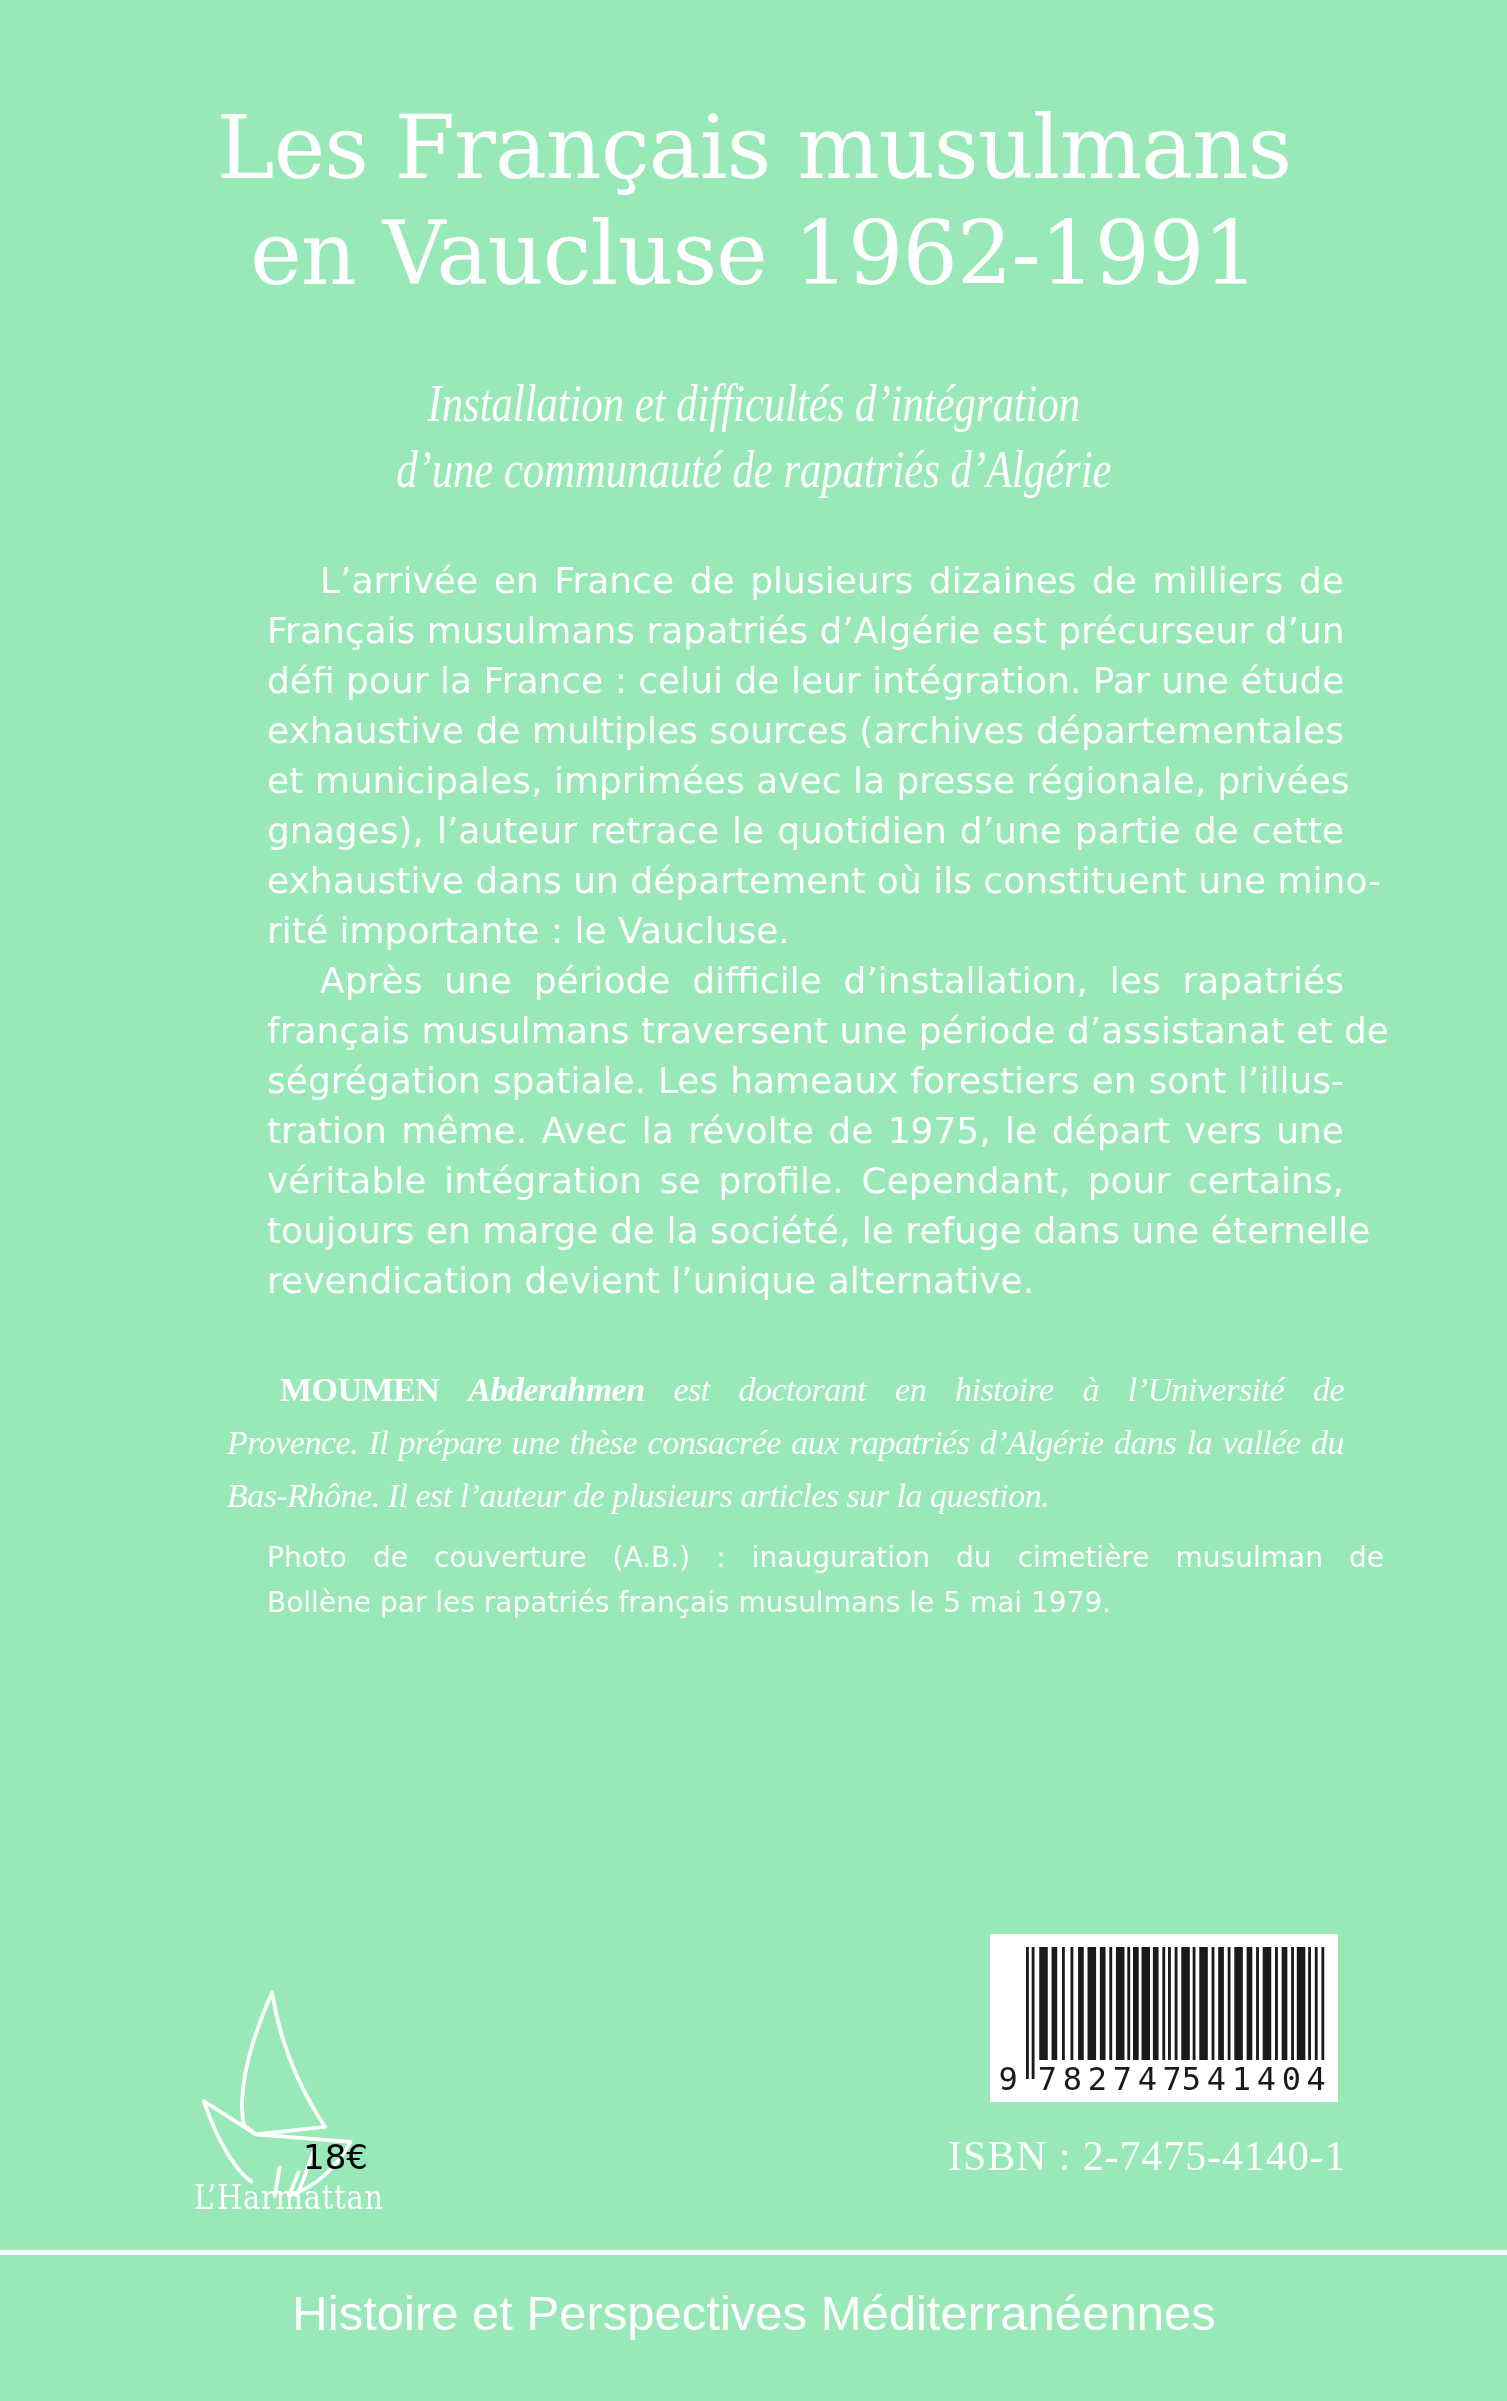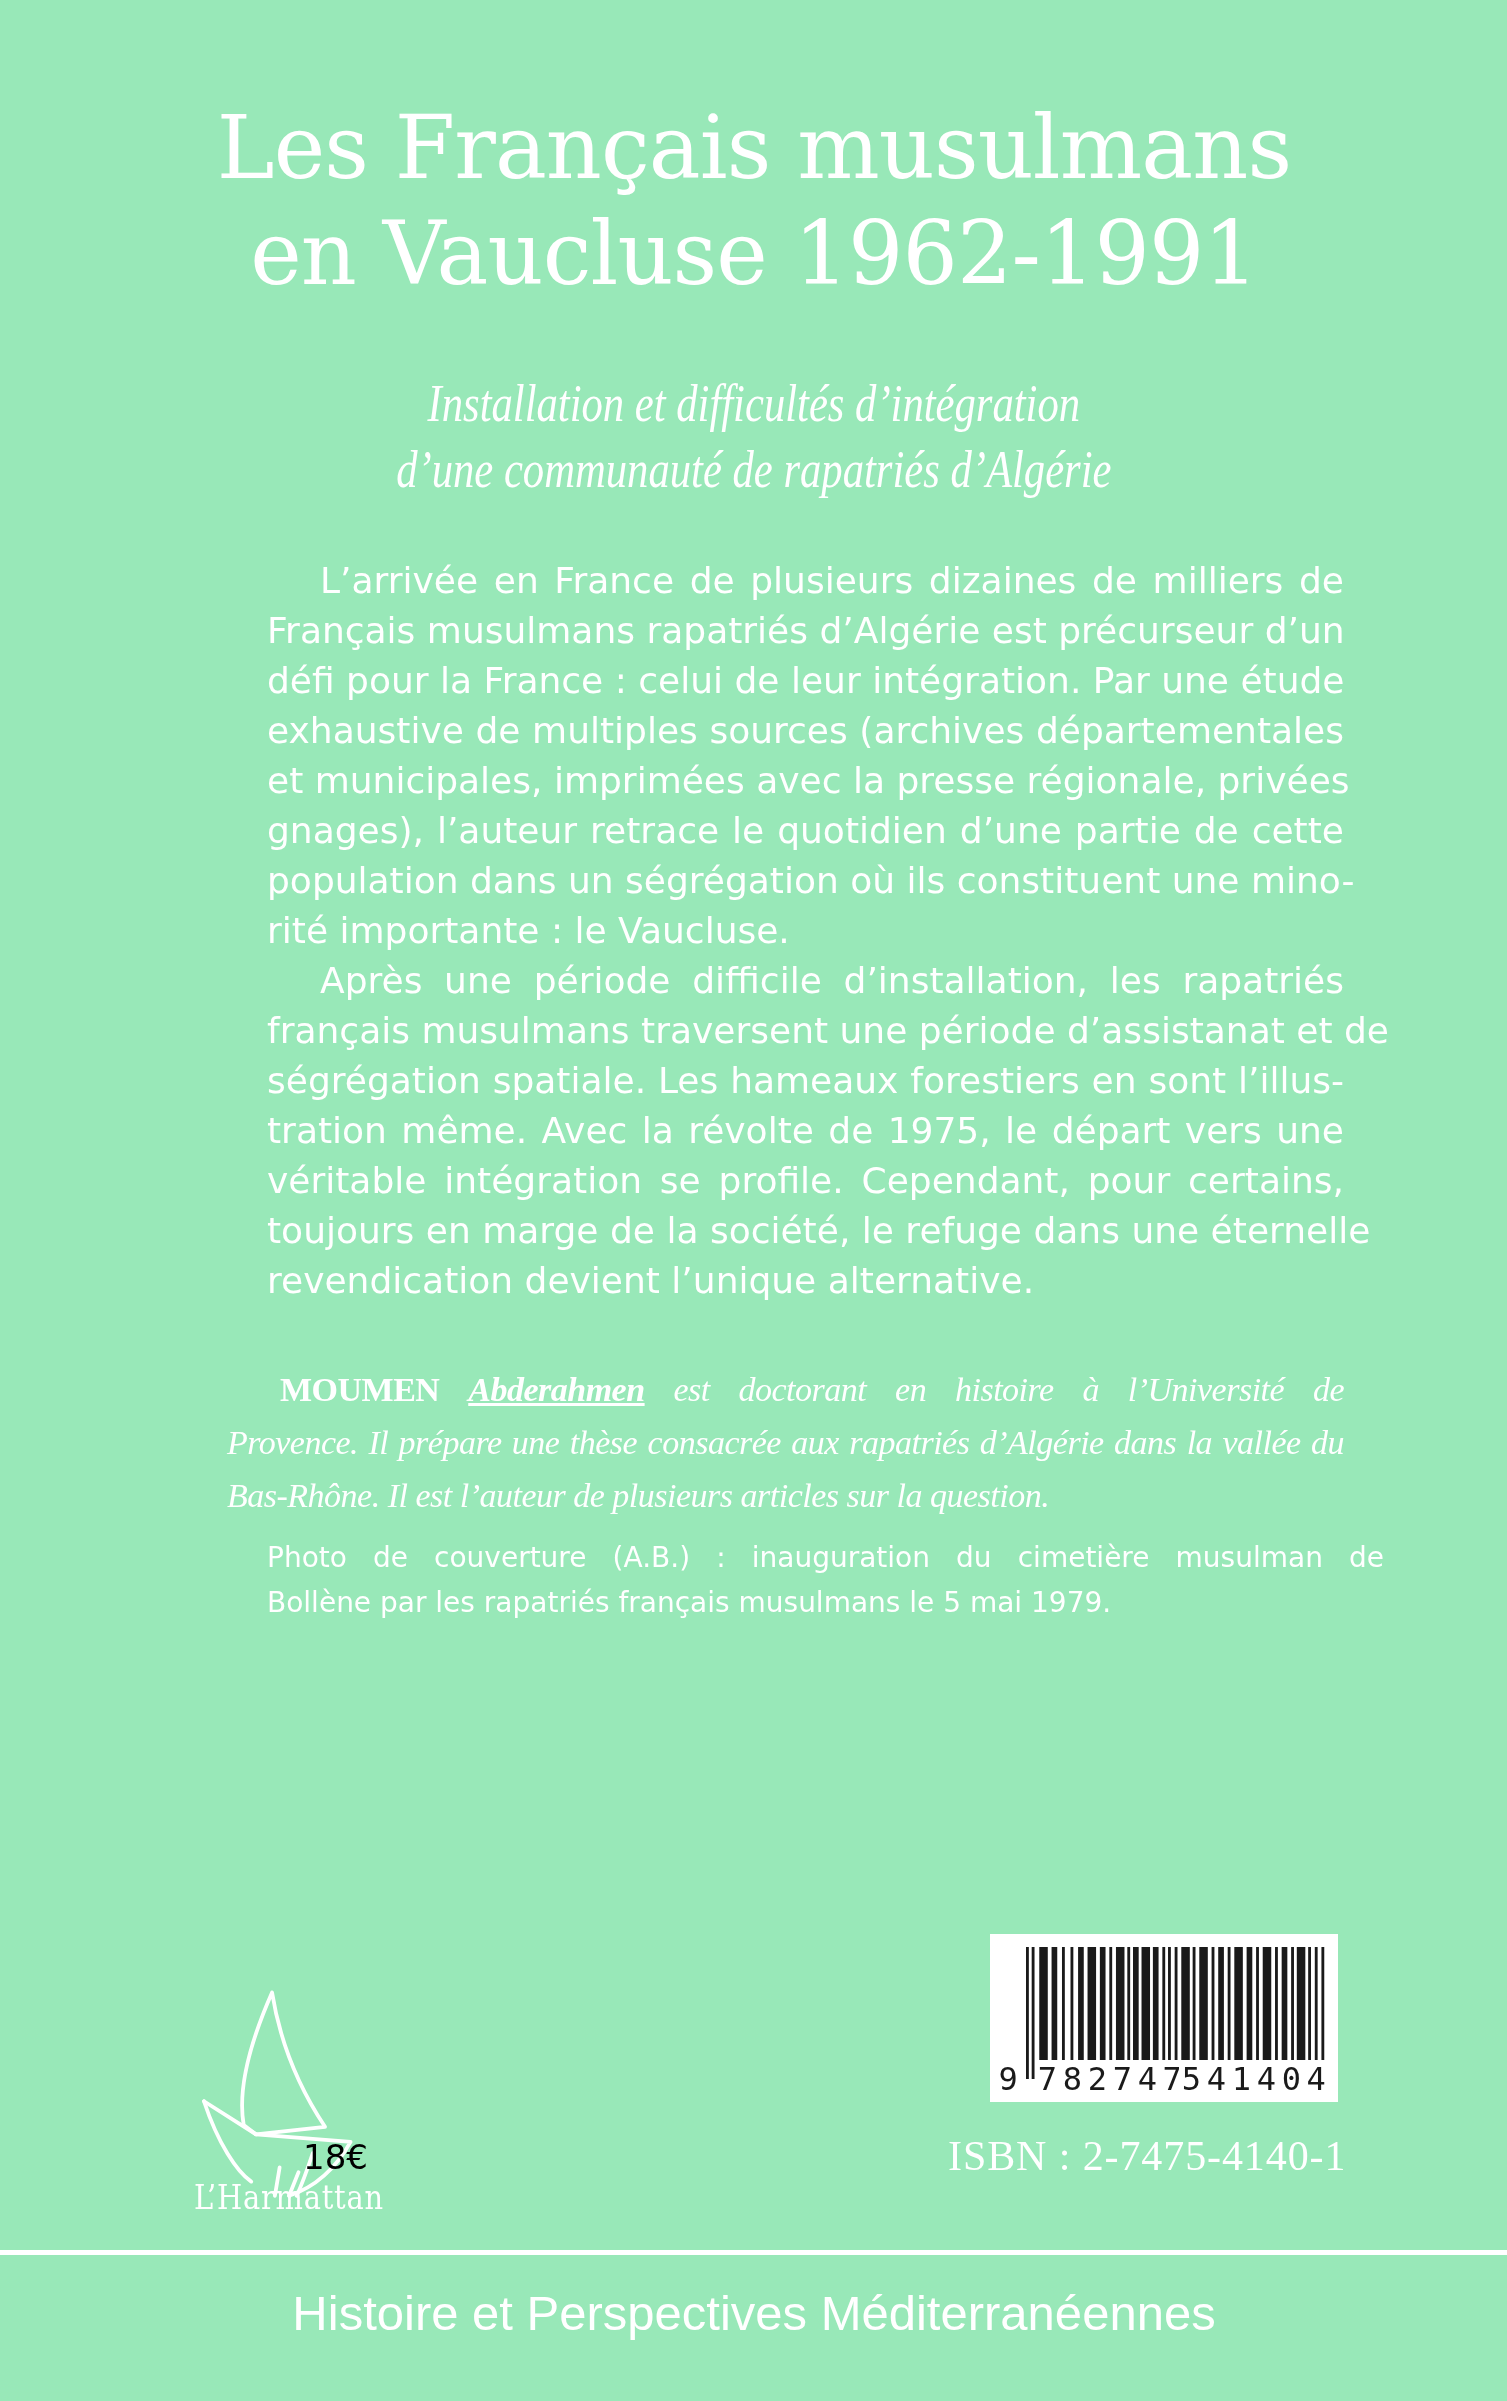--- a/index.html
+++ b/index.html
@@ -83,21 +83,20 @@
   .author .line {
     letter-spacing: -0.5px;
   }
   .author .name-bold {
     font-style: normal;
     font-weight: bold;
   }
   .author .name-bi {
     font-weight: bold;
     font-style: italic;
-    text-decoration: underline;
   }
   .photo-credit {
     position: absolute;
     left: 227px;
     width: 1117px;
     top: 1535px;
     font-family: "DejaVu Sans", sans-serif;
     font-size: 28px;
     line-height: 45px;
     color: #ffffff;
@@ -205,21 +204,21 @@
 </div>
 
 <div class="body-block">
   <div class="para">
     <span class="line indent">L’arrivée en France de plusieurs dizaines de milliers de</span>
     <span class="line">Français musulmans rapatriés d’Algérie est précurseur d’un</span>
     <span class="line">défi pour la France : celui de leur intégration. Par une étude</span>
     <span class="line">exhaustive de multiples sources (archives départementales</span>
     <span class="line">et municipales, imprimées avec la presse régionale, privées</span>
     <span class="line">gnages), l’auteur retrace le quotidien d’une partie de cette</span>
-    <span class="line">population dans un ségrégation où ils constituent une mino-</span>
+    <span class="line">exhaustive dans un département où ils constituent une mino-</span>
     <span class="line last">rité importante : le Vaucluse.</span>
   </div>
   <div class="para">
     <span class="line indent">Après une période difficile d’installation, les rapatriés</span>
     <span class="line">français musulmans traversent une période d’assistanat et de</span>
     <span class="line">ségrégation spatiale. Les hameaux forestiers en sont l’illus-</span>
     <span class="line">tration même. Avec la révolte de 1975, le départ vers une</span>
     <span class="line">véritable intégration se profile. Cependant, pour certains,</span>
     <span class="line">toujours en marge de la société, le refuge dans une éternelle</span>
     <span class="line last">revendication devient l’unique alternative.</span>

